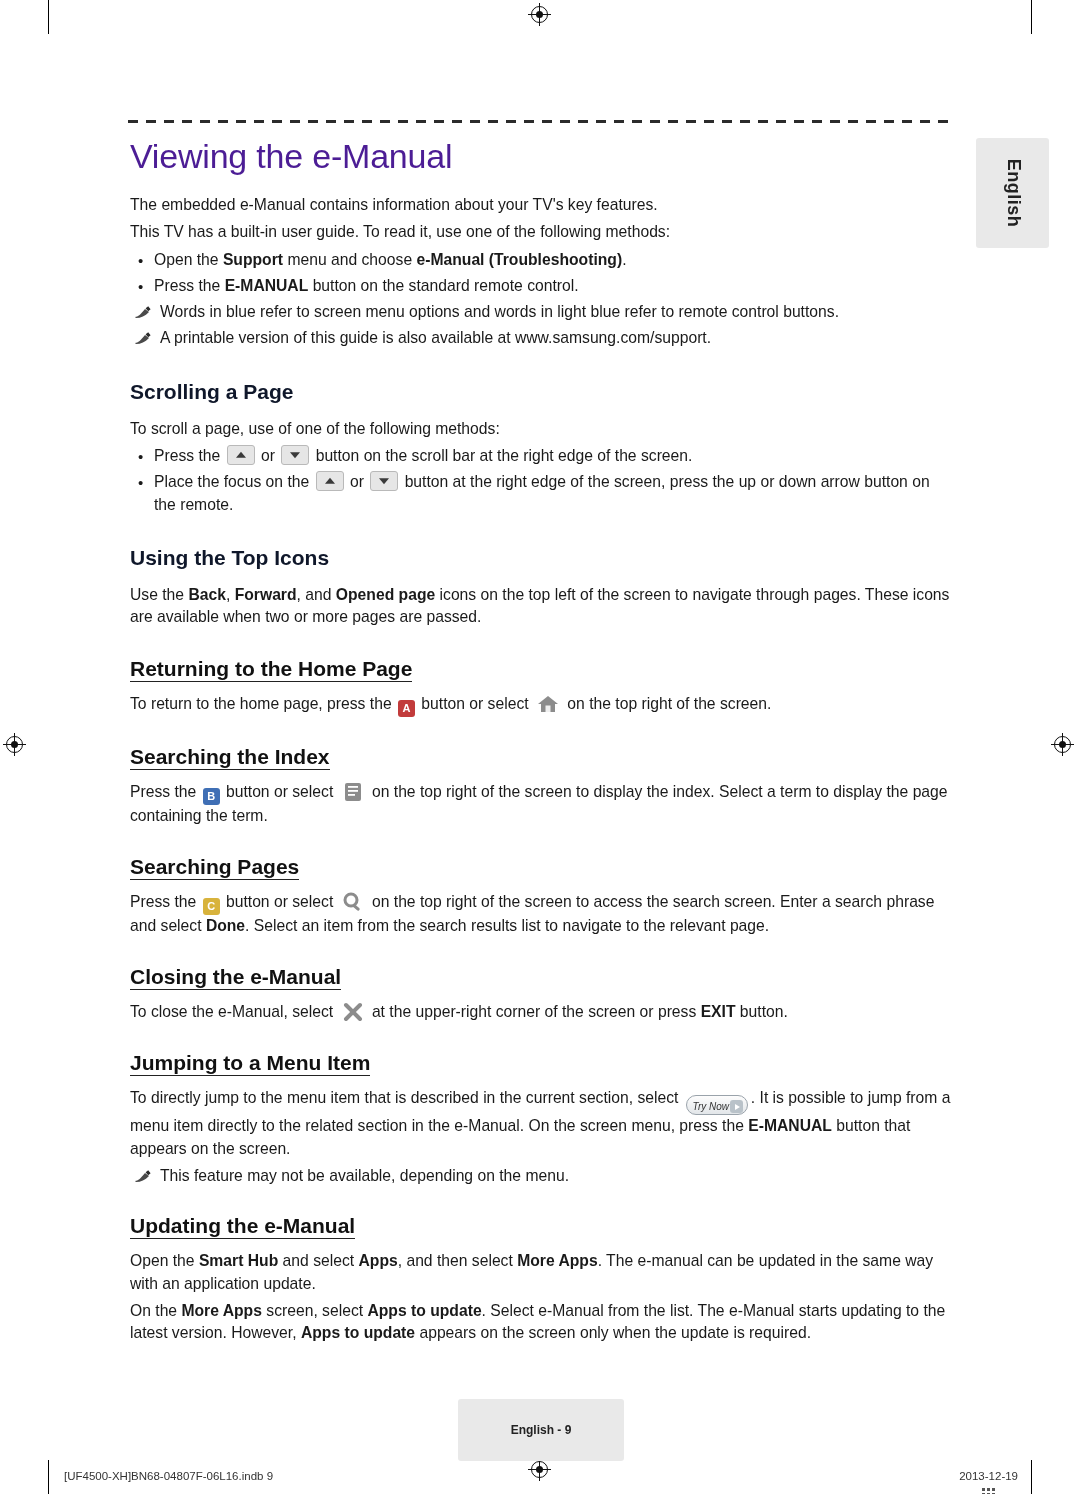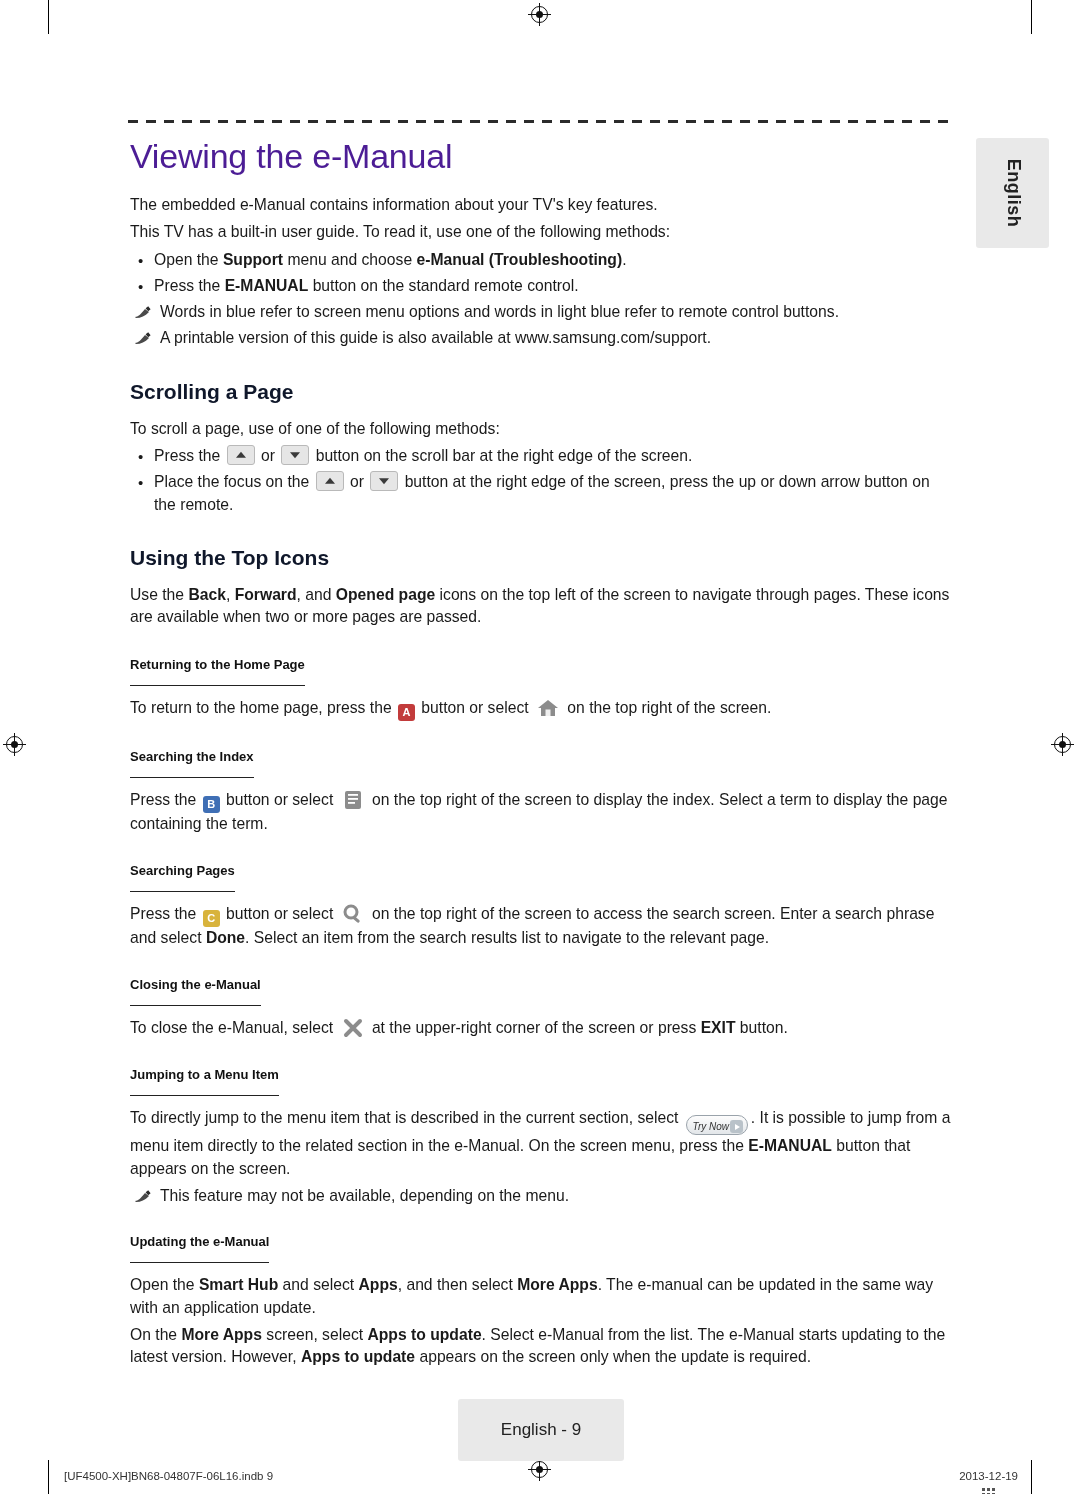--- a/index.html
+++ b/index.html
@@ -99,27 +99,27 @@
   }
 
   h2 {
     font-size: 21px;
     font-weight: bold;
     margin: 30px 0 14px 2px;
     color: #0f172a;
   }
 
   h3 {
-    font-size: 13px;
+    font-size: 21px;
     font-weight: bold;
     margin: 24px 0 11px 2px;
     color: #111;
     display: inline-block;
     border-bottom: 1.6px solid #222;
-    padding-bottom: 14px;
+    padding-bottom: 2px;
   }
   .h3wrap { line-height: 1; }
 
   p, .li, .note {
     font-size: 15.7px;
     line-height: 1.42;
     margin: 0 0 5px 2px;
     color: #1a1a1a;
   }
 
@@ -251,22 +251,22 @@
     top: 1399px;
     width: 166px;
     height: 62px;
     background: #e9e9e9;
     border-radius: 3px;
   }
   .footer-tab span {
     position: absolute;
     left: 50%; top: 50%;
     transform: translate(-50%, -50%);
-    font-size: 17px;
-    font-weight: normal;
+    font-size: 12px;
+    font-weight: bold;
     color: #222;
     white-space: nowrap;
   }
 
   .foot-left {
     position: absolute;
     left: 64px;
     top: 1470px;
     font-size: 11.5px;
     color: #333;

